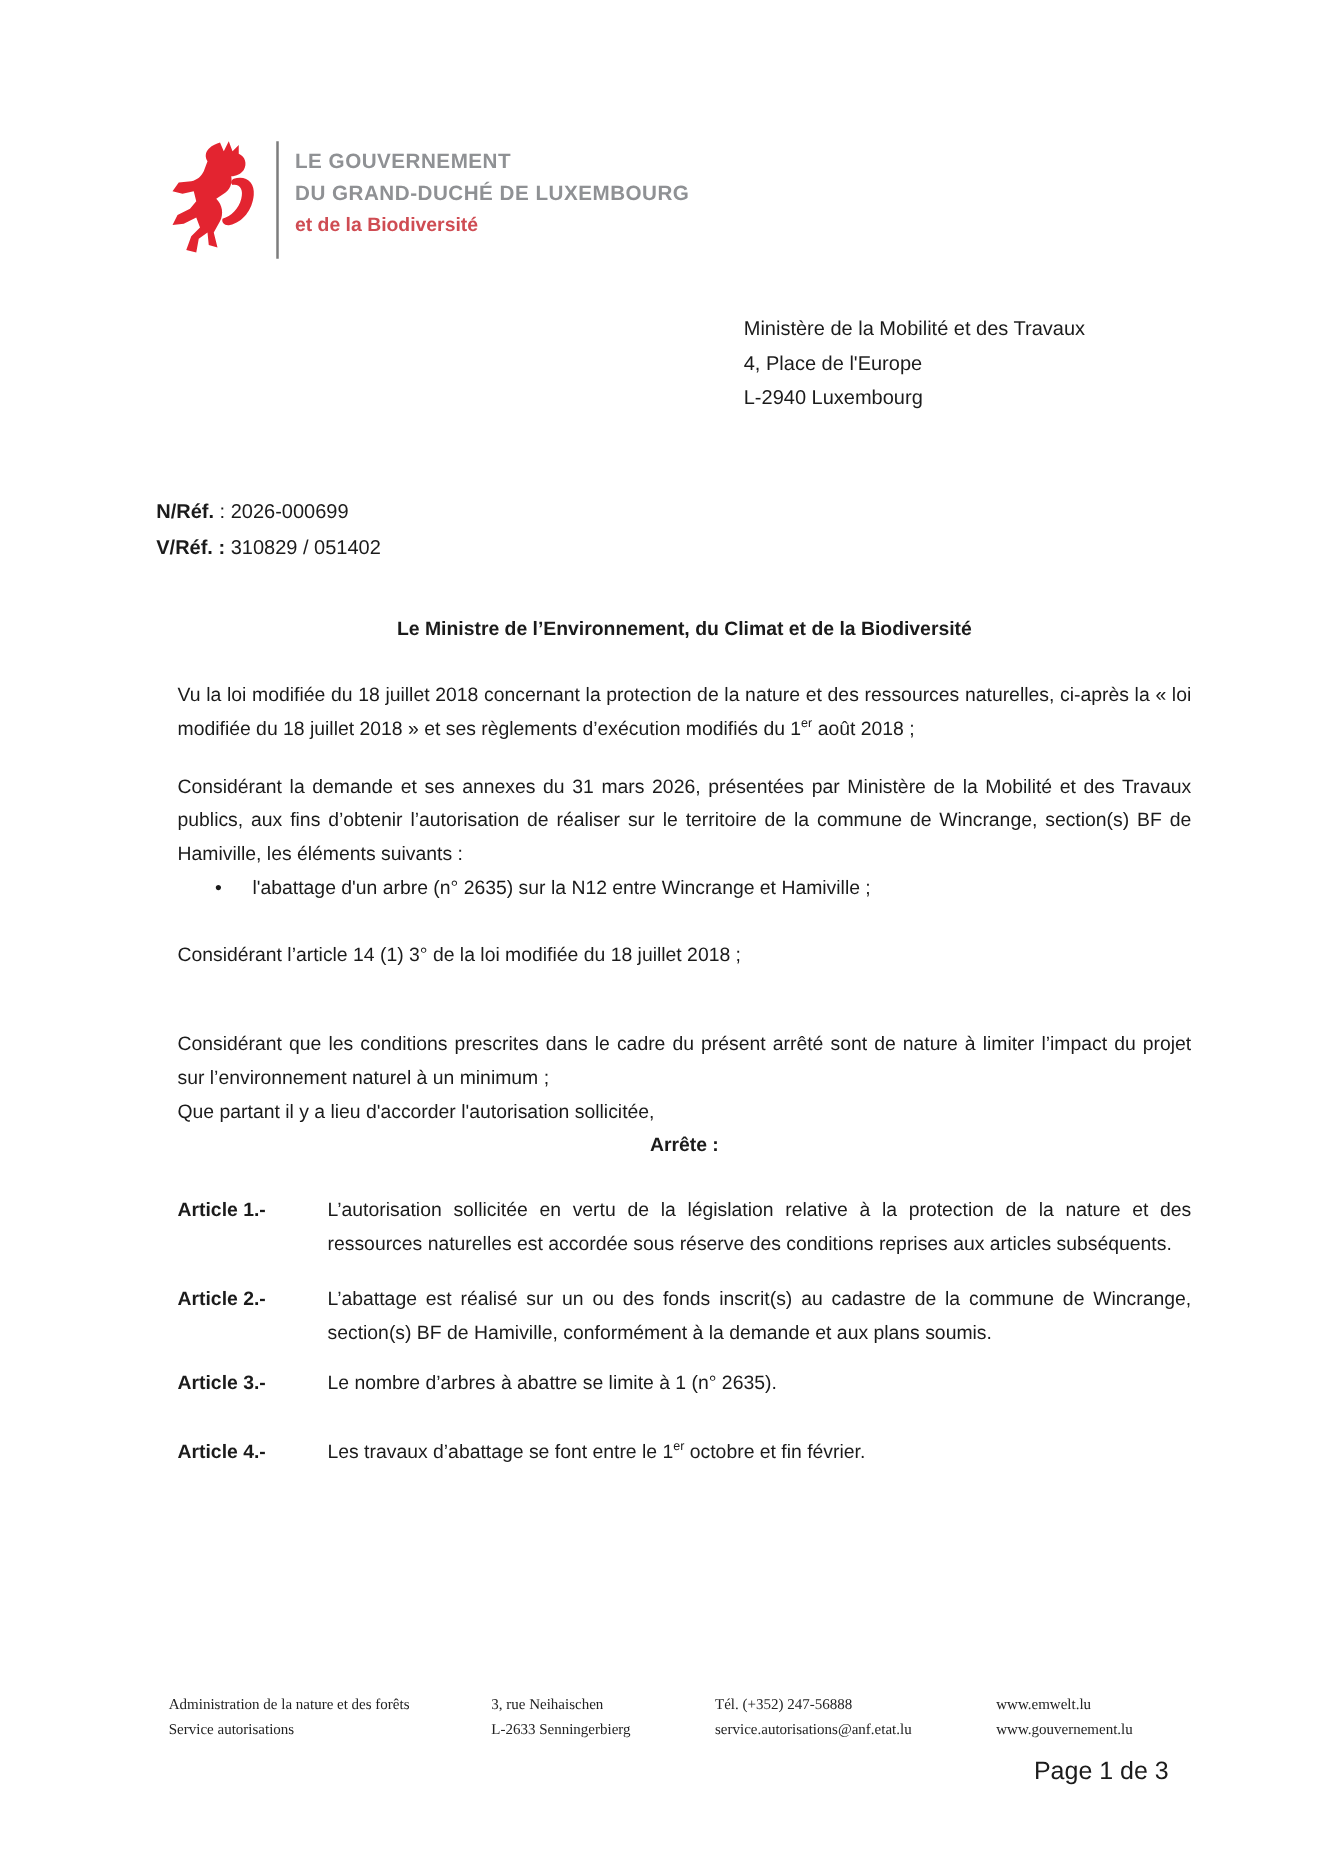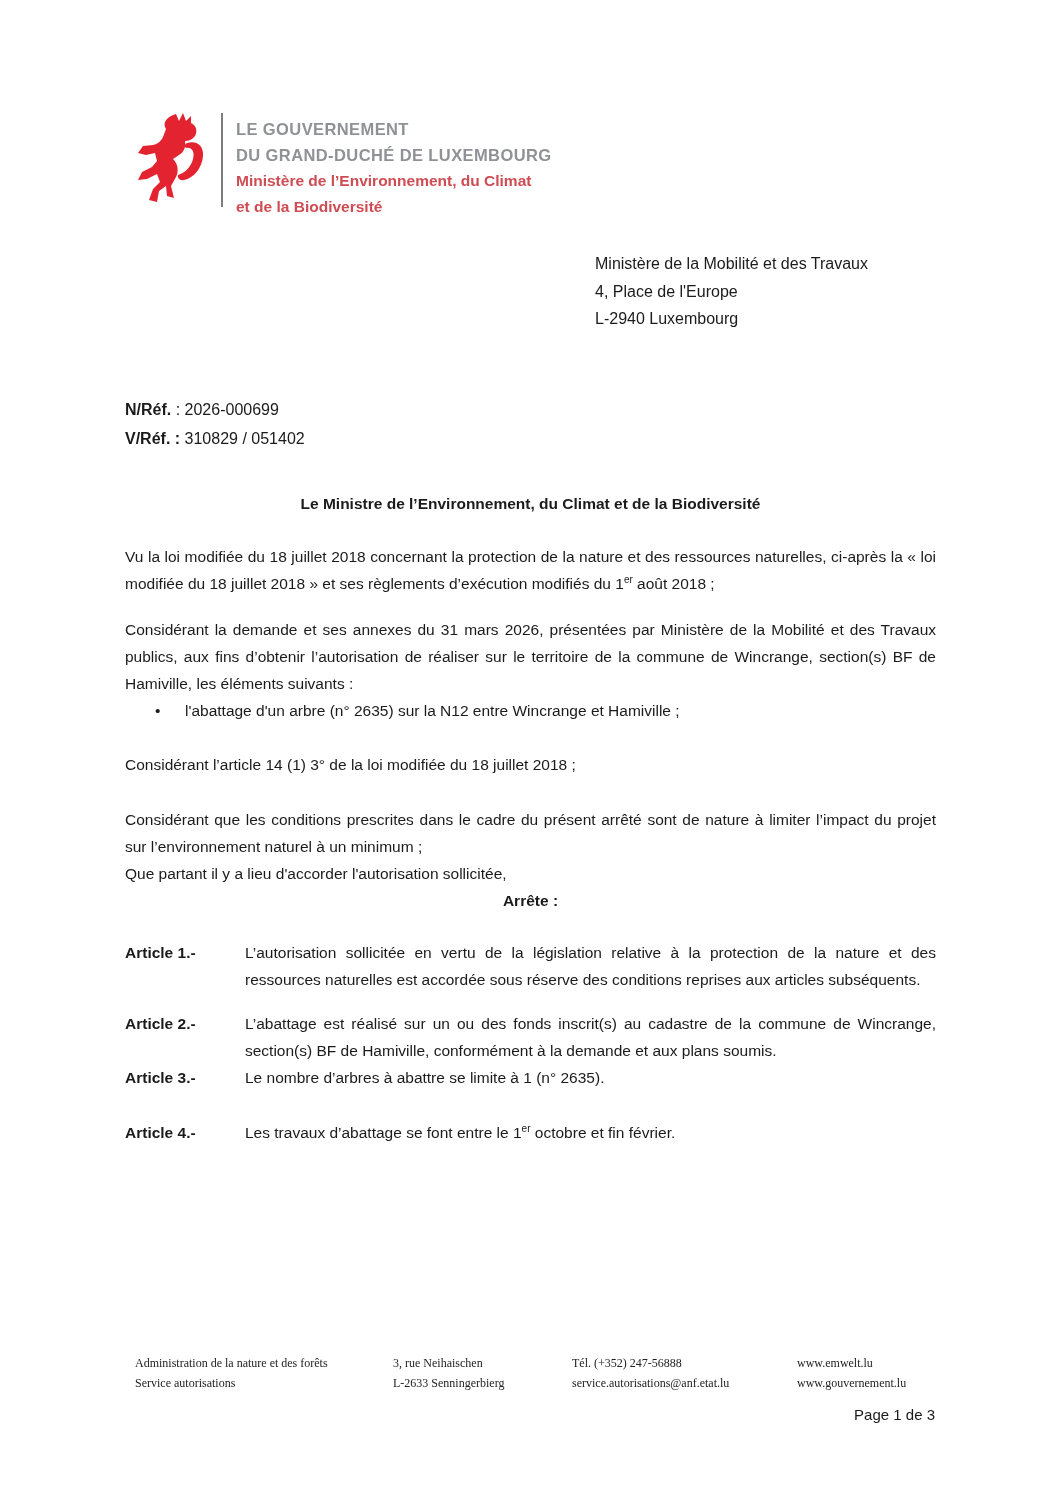--- a/index.html
+++ b/index.html
@@ -22,48 +22,48 @@
   .logo-min { color:#cf4c53; font-size:15.5px; }
 
   
   .recipient { position:absolute; left:595px; top:250px; font-size:16px; line-height:27.5px; }
 
   
   .references { position:absolute; left:125px; top:396px; font-size:16px; line-height:28.5px; }
   .references b { font-weight:bold; }
 
   
-  .body-content { position:absolute; left:125px; top:490px; width:811px; font-size:15.5px; line-height:27px; }
+  .body-content { position:absolute; left:142px; top:490px; width:811px; font-size:15.5px; line-height:27px; }
   .doc-title { text-align:center; font-weight:bold; margin:0 0 26px 0; }
   .para { text-align:justify; margin:0; }
   .p1 { margin-bottom:19px; }
   .p2 { }
   .bullet-item { position:relative; padding-left:60px; margin-bottom:27px; text-align:left; }
   .bullet-dot { position:absolute; left:30px; top:0; }
-  .p3 { margin-bottom:28px; }
+  .p3 { margin-bottom:44px; }
   .p4 { }
   .p5 { text-align:left; }
   .arrete { text-align:center; font-weight:bold; margin:0 0 25px 0; }
 
   .article { display:flex; }
   .article-label { flex:0 0 120px; font-weight:bold; }
   .article-text { flex:1; text-align:justify; }
   .article-1 { margin-bottom:17px; }
-  .article-2 { }
+  .article-2 { margin-bottom:13px; }
   .article-3 { margin-bottom:28px; }
 
   sup { font-size:10px; line-height:0; vertical-align:super; }
 
   
   .footer-col { position:absolute; top:1353px; font-size:12px; line-height:20px; color:#222;font-family:Liberation Serif, serif; }
   .fcol1 { left:135px; }
   .fcol2 { left:393px; }
   .fcol3 { left:572px; }
   .fcol4 { left:797px; }
-  .page-number { position:absolute; right:123px; top:1406px; font-size:15px; }
+  .page-number { position:absolute; right:123px; top:1406px; font-size:20px; }
 </style>
 </head>
 <body>
 
 <div class="page">
 
   <div class="logo">
     <div class="lion-wrap">
       <svg width="74" height="100" viewBox="0 0 72 100" xmlns="http://www.w3.org/2000/svg">
         <g fill="#e32430">
@@ -79,21 +79,20 @@
           <path d="M53,33 C63,30 70,36 69,46 C68,58 60,68 50,70
                    C46,71 43,68 44,65 C51,63 57,57 59,49
                    C61,42 58,37 52,38 C50,36 51,34 53,33 Z"></path>
         </g>
       </svg>
     </div>
     <div class="logo-sep"></div>
     <div class="logo-text">
       <div class="logo-gov">LE GOUVERNEMENT</div>
       <div class="logo-gov">DU GRAND-DUCHÉ DE LUXEMBOURG</div>
-      <div class="logo-min">Ministère de l’Environnement, du Climat</div>
       <div class="logo-min">et de la Biodiversité</div>
     </div>
   </div>
 
   <div class="recipient">
     <div>Ministère de la Mobilité et des Travaux</div>
     <div>4, Place de l'Europe</div>
     <div>L-2940 Luxembourg</div>
   </div>
 

